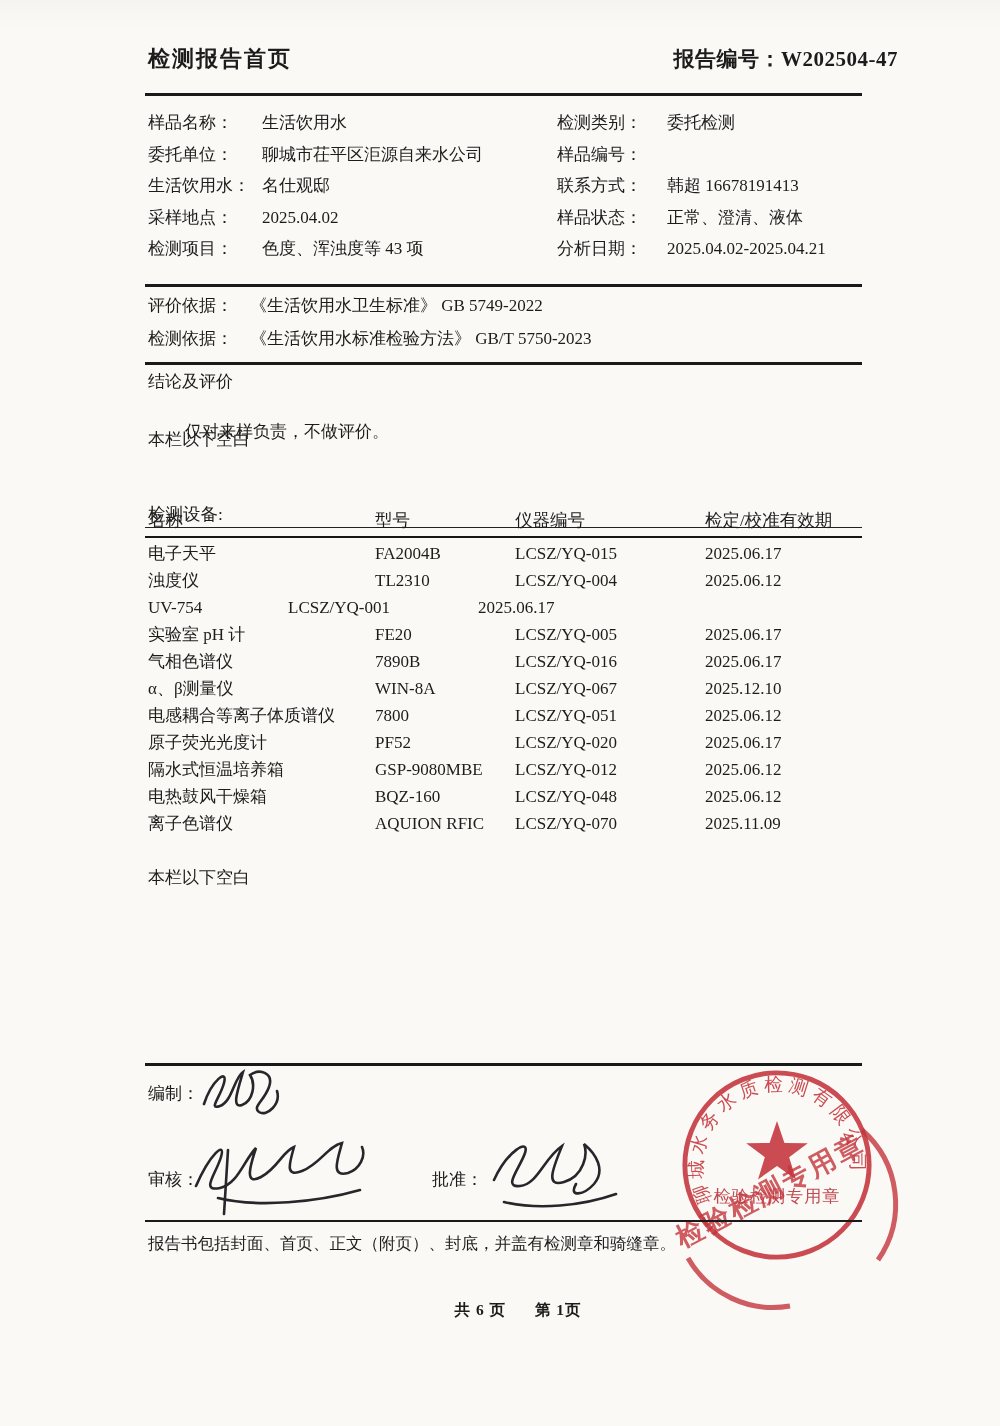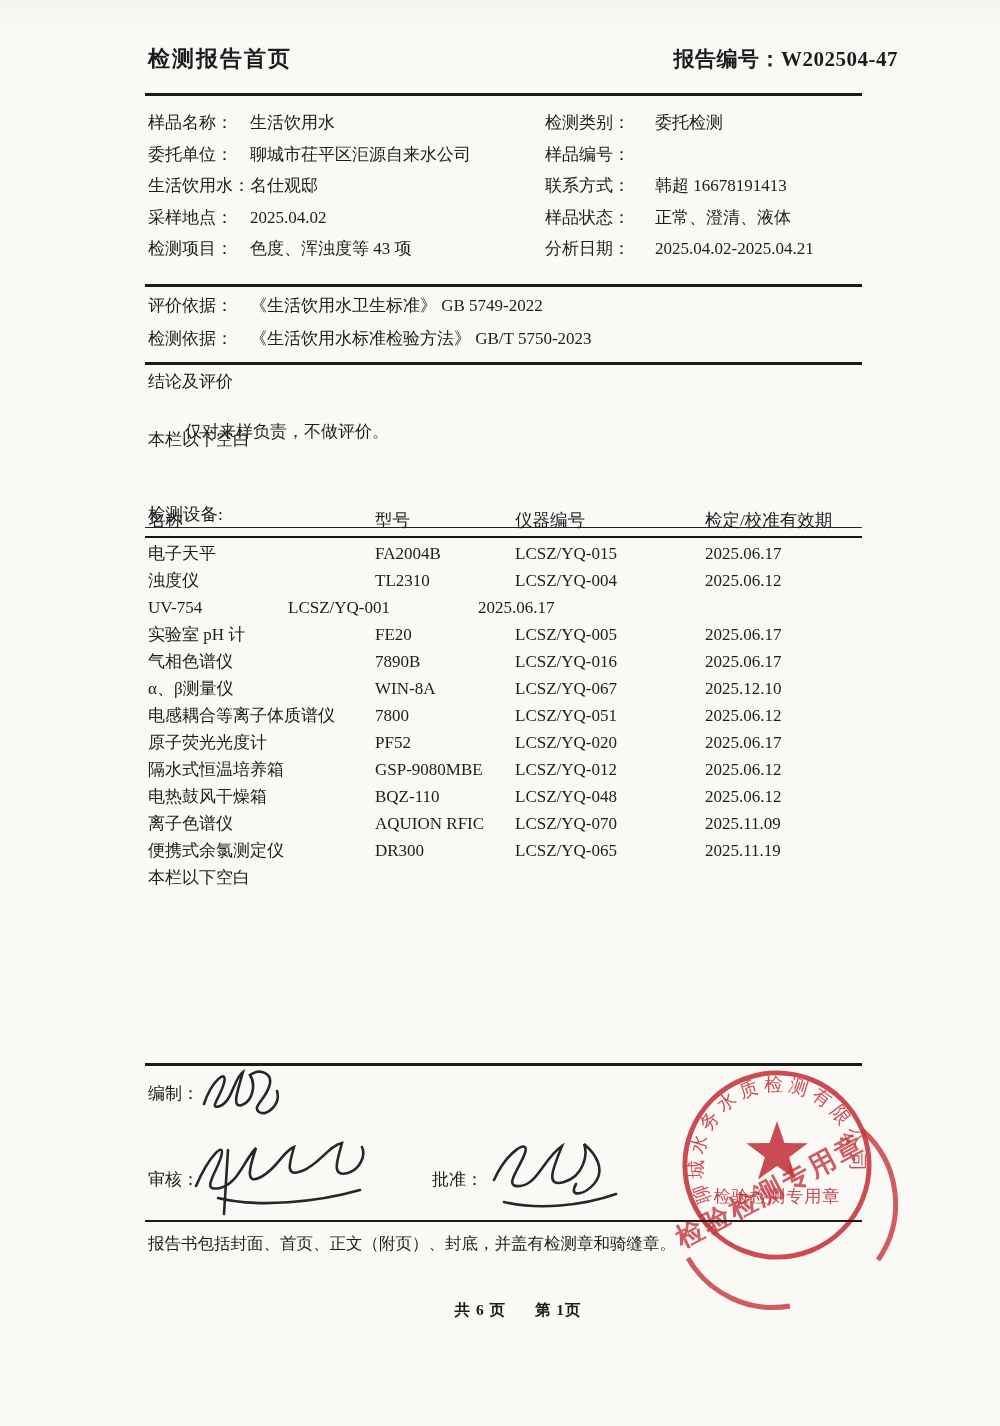--- a/index.html
+++ b/index.html
@@ -17,21 +17,21 @@
     padding-left:36px;
   }
   .abs{position:absolute;}
   .rule{position:absolute;background:#1a1a1a;}
   .title{font-size:22px;font-weight:bold;letter-spacing:2px;}
   .report-no{font-size:21px;font-weight:bold;letter-spacing:.5px;}
   
   .info{left:148px;top:107px;width:714px;}
   .info-row{display:flex;height:31.6px;line-height:31.6px;font-size:17px;}
   .il{width:102px;}
-  .iv{width:295px;}
+  .iv{width:295px;margin-left:12px;}
   .irl{width:110px;}
   .irv{flex:1;}
   
   .basis{left:148px;top:290px;width:714px;}
   .basis-row{display:flex;height:32.5px;line-height:32.5px;font-size:17px;}
   .bl{width:102px;}
   
   .concl-title{left:148px;top:370px;font-size:17px;}
   .concl-body{left:185px;top:420px;font-size:17px;}
   .concl-note{left:148px;top:428px;font-size:17px;}
@@ -182,35 +182,29 @@
         <span class="ec4">2025.06.17</span>
       </div>
     <div class="eq-row">
         <span class="ec1">隔水式恒温培养箱</span>
         <span class="ec2">GSP-9080MBE</span>
         <span class="ec3">LCSZ/YQ-012</span>
         <span class="ec4">2025.06.12</span>
       </div>
     <div class="eq-row">
         <span class="ec1">电热鼓风干燥箱</span>
-        <span class="ec2">BQZ-110</span>
+        <span class="ec2">BQZ-160</span>
         <span class="ec3">LCSZ/YQ-048</span>
         <span class="ec4">2025.06.12</span>
       </div>
     <div class="eq-row">
         <span class="ec1">离子色谱仪</span>
         <span class="ec2">AQUION RFIC</span>
         <span class="ec3">LCSZ/YQ-070</span>
         <span class="ec4">2025.11.09</span>
-      </div>
-    <div class="eq-row">
-        <span class="ec1">便携式余氯测定仪</span>
-        <span class="ec2">DR300</span>
-        <span class="ec3">LCSZ/YQ-065</span>
-        <span class="ec4">2025.11.19</span>
       </div>
   </div>
   <div class="abs eq-blank">本栏以下空白</div>
 
   <div class="rule" style="left:145px;top:1063px;width:717px;height:2.5px;"></div>
 
   <div class="abs sign-label" style="left:148px;top:1082px;">编制：</div>
   <svg class="abs sig" style="left:196px;top:1062px;" width="110" height="64" viewBox="0 0 110 64">
     <path d="M8,42 C16,18 32,6 28,21 C24,36 12,48 24,44 C36,40 38,16 47,10 C42,27 35,47 46,43 C57,39 60,22 54,13 C64,6 78,11 73,25 C68,39 56,45 63,50 C71,55 85,42 81,29"></path>
   </svg>

